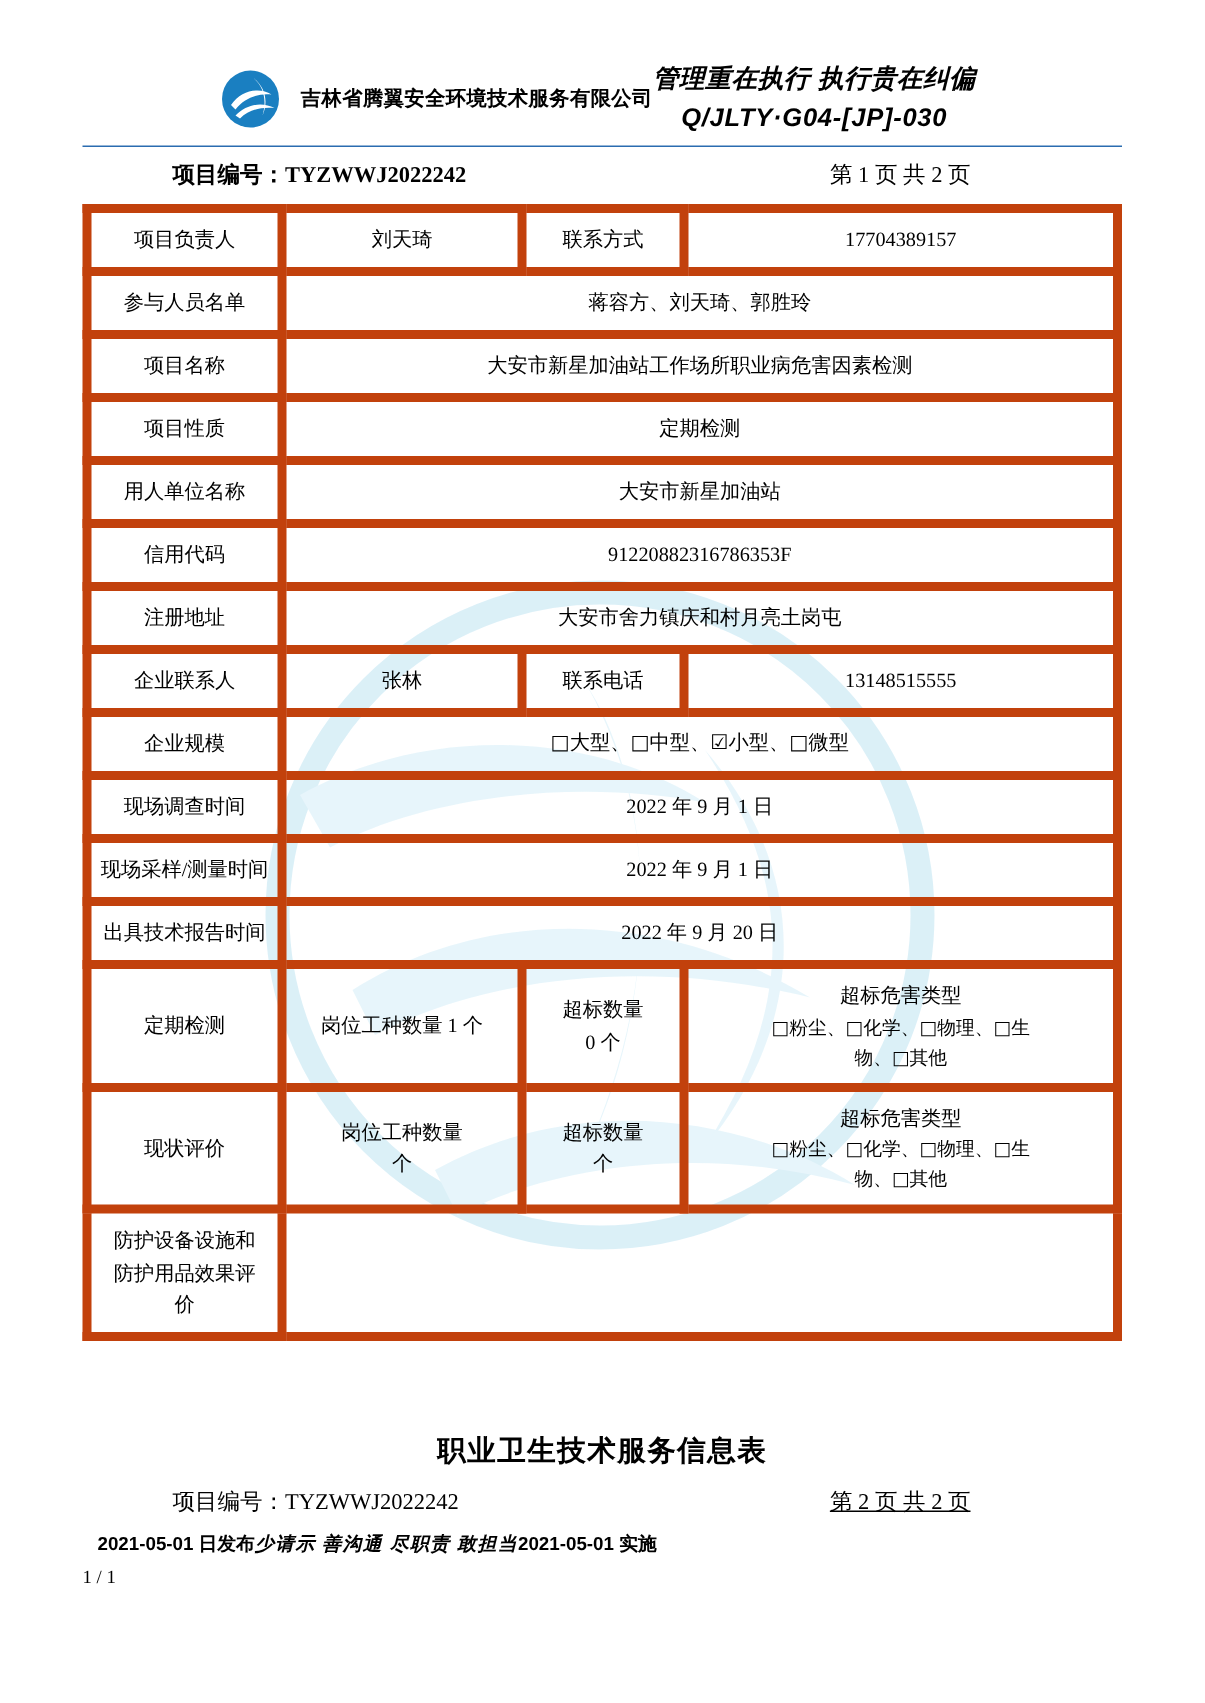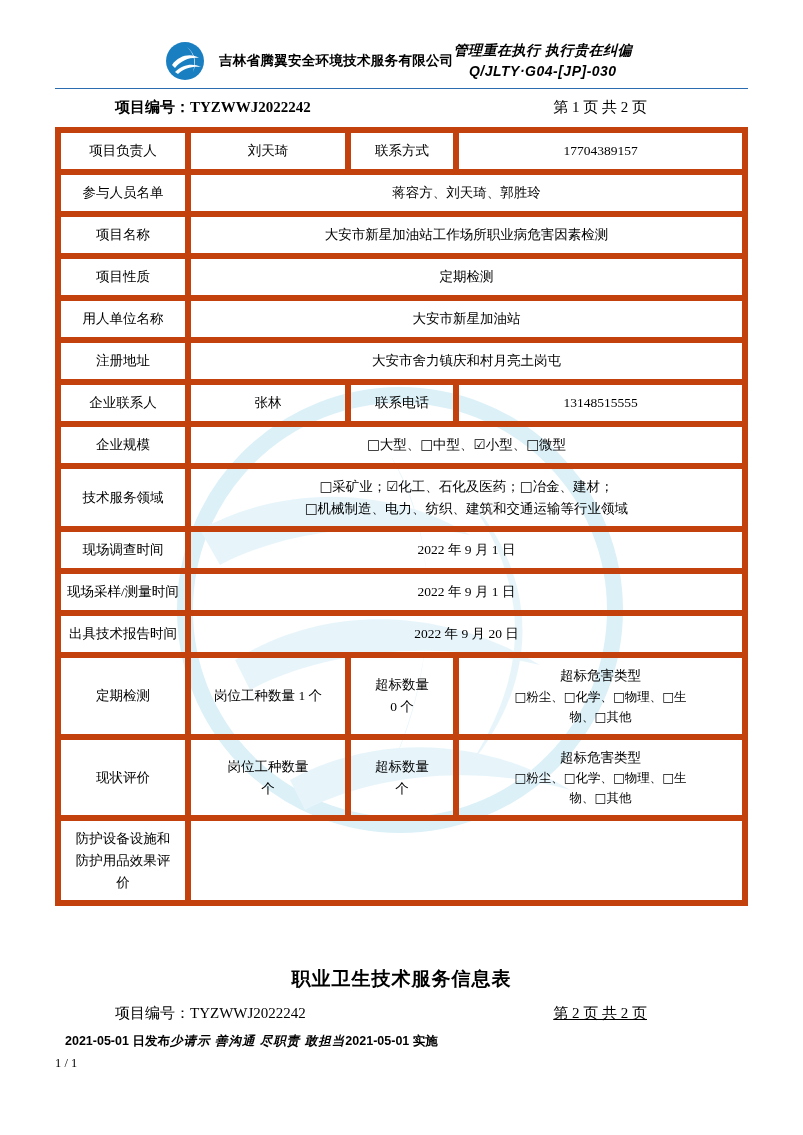--- a/index.html
+++ b/index.html
@@ -49,21 +49,21 @@
     font-family: "Liberation Sans", sans-serif;
     font-size: 13.5px;
     font-weight: bold;
     letter-spacing: 0.3px;
   }
   .header-right {
     text-align: center;
     font-family: "Liberation Sans", sans-serif;
     font-weight: bold;
     font-style: italic;
-    font-size: 14px;
+    font-size: 17px;
     line-height: 1.5;
     letter-spacing: 0.5px;
     padding-right: 6px;
   }
   .header-rule {
     border-top: 1.6px solid #2b6cb0;
     margin: 0 0 0 0;
   }
 
   
@@ -201,45 +201,42 @@
     <tr>
       <td class="lbl-cell h-tall">项目性质</td>
       <td colspan="3">定期检测</td>
     </tr>
 
     <tr>
       <td class="lbl-cell h-tall">用人单位名称</td>
       <td colspan="3">大安市新星加油站</td>
     </tr>
 
+    <tr>
+      <td class="lbl-cell h-tall">信用代码</td>
+      <td colspan="3">91220882316786353F</td>
+    </tr>
 
     <tr>
       <td class="lbl-cell h-tall">注册地址</td>
       <td colspan="3">大安市舍力镇庆和村月亮土岗屯</td>
     </tr>
 
     <tr>
       <td class="lbl-cell h-tall">企业联系人</td>
       <td>张林</td>
       <td>联系电话</td>
       <td>13148515555</td>
     </tr>
 
     <tr>
       <td class="lbl-cell h-tall">企业规模</td>
       <td colspan="3" class="cb">□大型、□中型、☑小型、□微型</td>
     </tr>
 
-    <tr>
-      <td class="lbl-cell h-tall">技术服务领域</td>
-      <td colspan="3" class="cb multiline">
-        <div>□采矿业；☑化工、石化及医药；□冶金、建材；</div>
-        <div>□机械制造、电力、纺织、建筑和交通运输等行业领域</div>
-      </td>
-    </tr>
 
     <tr>
       <td class="lbl-cell h-tall">现场调查时间</td>
       <td colspan="3">2022 年 9 月 1 日</td>
     </tr>
 
     <tr>
       <td class="lbl-cell h-tall small">现场采样/测量时间</td>
       <td colspan="3">2022 年 9 月 1 日</td>
     </tr>

